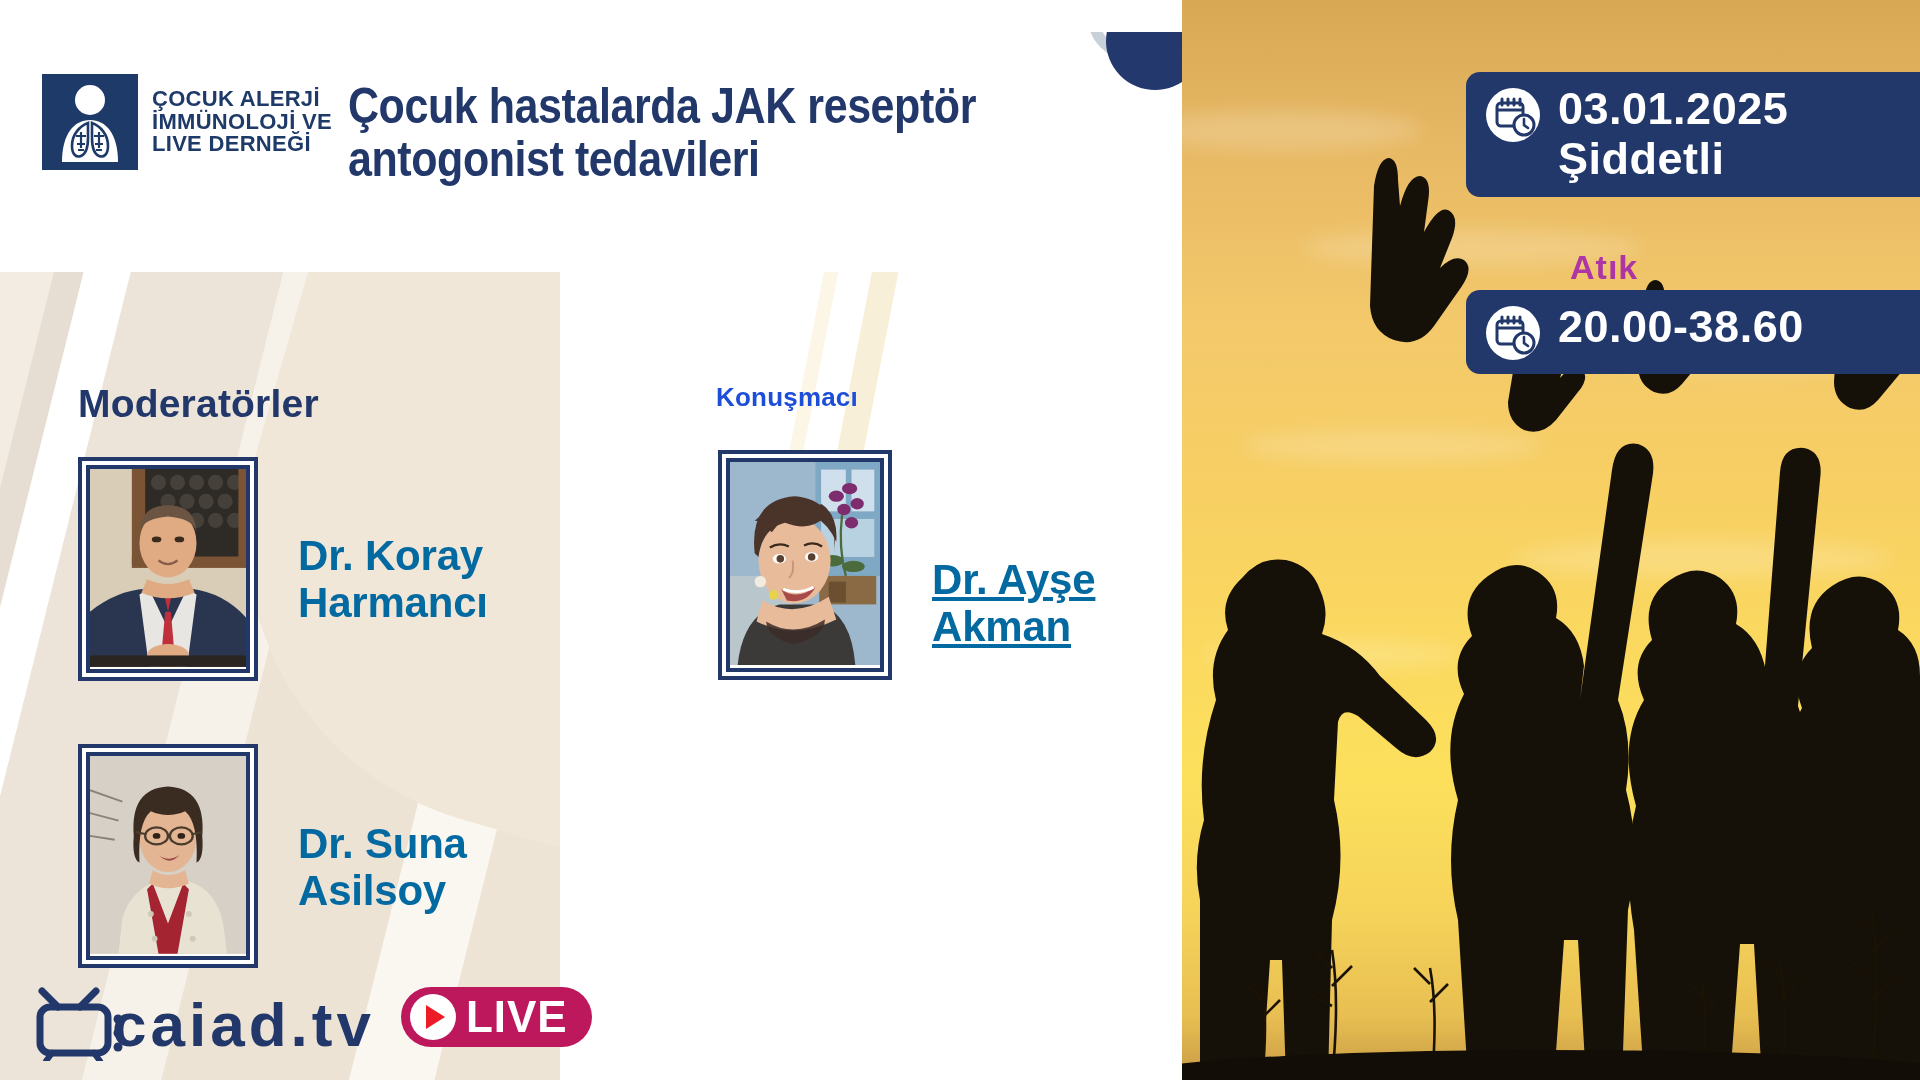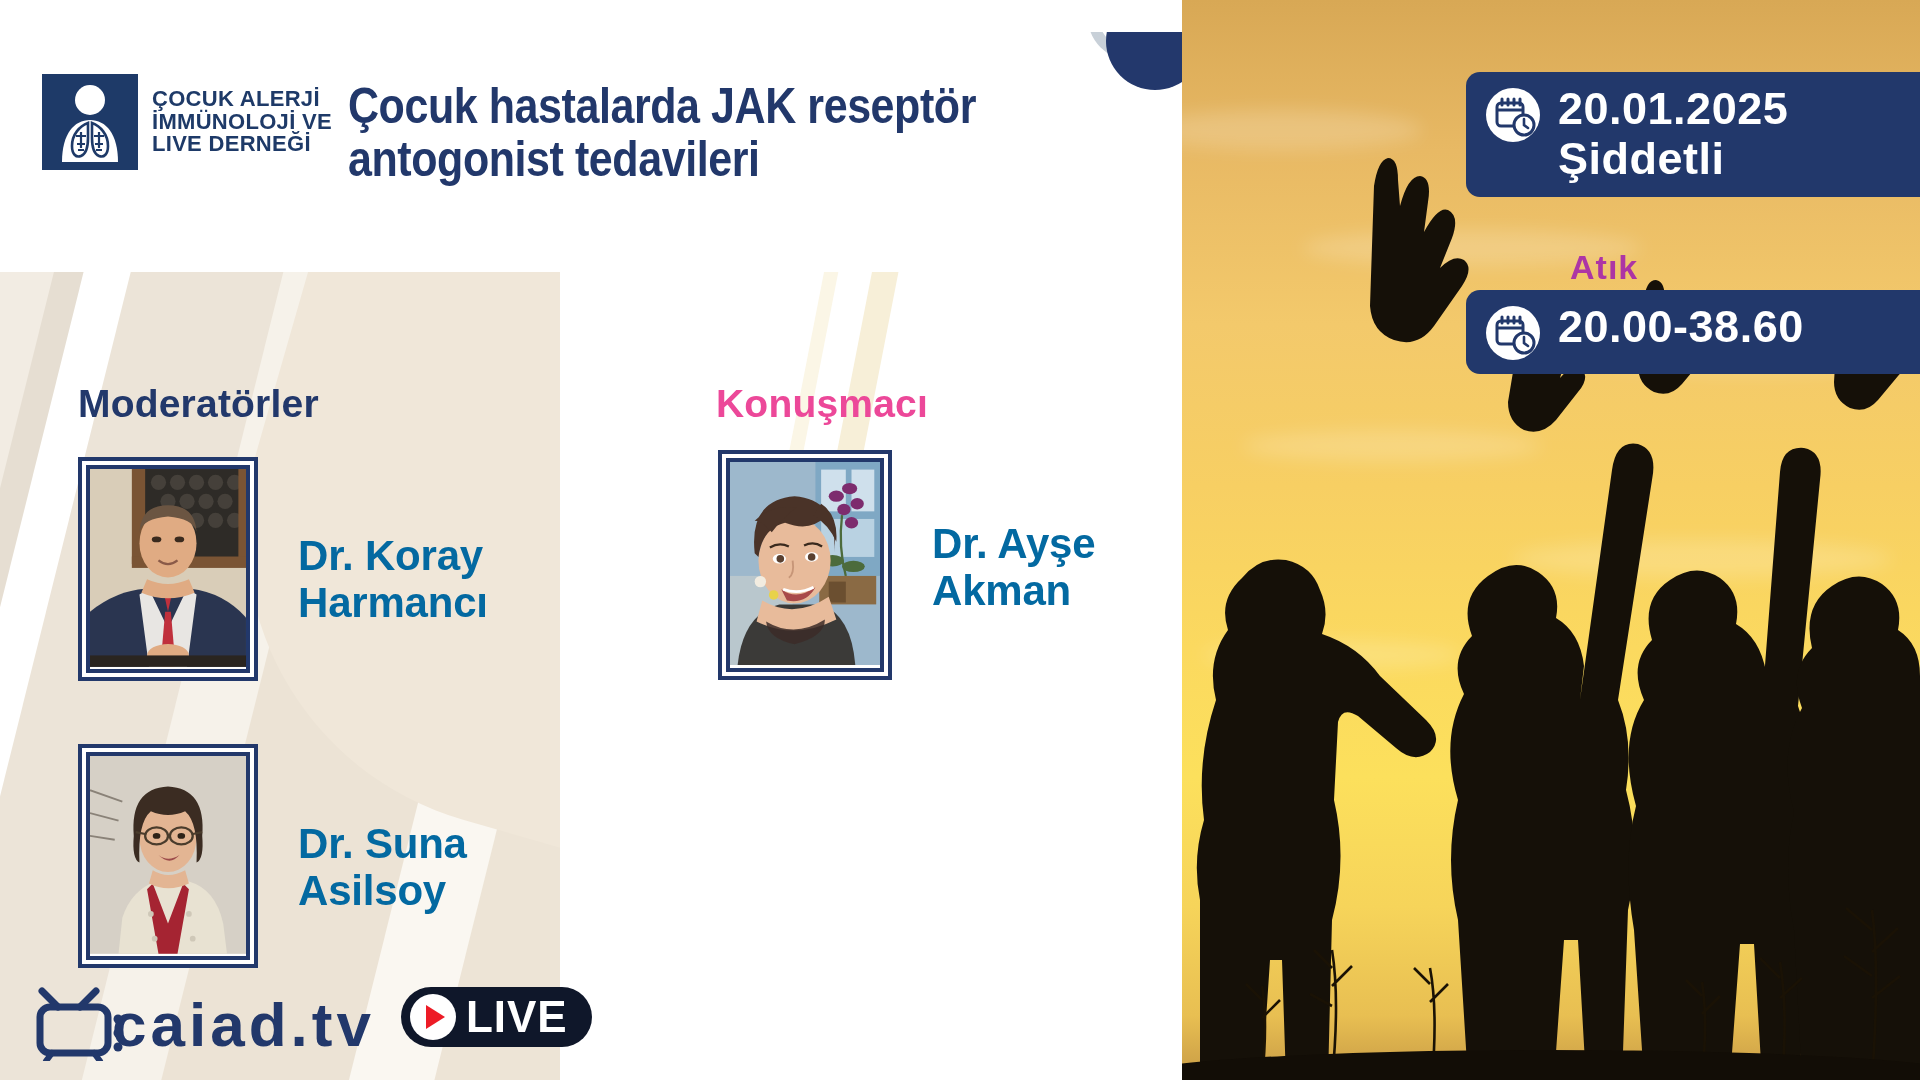--- a/index.html
+++ b/index.html
@@ -74,61 +74,61 @@
     border-radius:50%; border:11px solid #c8d0d8; z-index:25;
   }
 
   
   .h-moderators {
     position:absolute; left:78px; top:350px; z-index:30;
     color:#22386b; font-size:39px; font-weight:700; letter-spacing:0.2px;
   }
   .h-speaker {
     position:absolute; left:716px; top:350px; z-index:30;
-    color:#ec4899; font-size:39px; font-weight:700; letter-spacing:0.2px;
+    color:#1d4ed8; font-size:26px; font-weight:700; letter-spacing:0.2px;
   }
 
   
   .frame {
     position:absolute; z-index:30;
     border:4px solid #22386b; background:#ffffff; padding:4px;
   }
   .frame-inner { border:4px solid #22386b; width:100%; height:100%; overflow:hidden; position:relative; }
   .photo { position:absolute; inset:0; }
 
   #frame-koray { left:78px; top:425px; width:180px; height:224px; }
   #frame-suna  { left:78px; top:712px; width:180px; height:224px; }
   #frame-ayse  { left:718px; top:418px; width:174px; height:230px; }
 
   .name {
     position:absolute; z-index:30; color:#0369a1;
     font-size:42px; font-weight:700; line-height:1.12; letter-spacing:-0.2px;
   }
   #name-koray { left:298px; top:500px; }
   #name-suna  { left:298px; top:788px; }
-  #name-ayse  { left:932px; top:488px; }
+  #name-ayse  { left:932px; top:524px;text-decoration:underline; }
 
   
   .konu {
     position:absolute; left:596px; top:683px; width:600px; z-index:30;
     color:#27405f; font-size:28px; line-height:1.3; font-weight:400;
   }
   .konu b { font-weight:700; }
 
   
   .footer { position:absolute; left:36px; top:955px; display:flex; align-items:flex-start; gap:26px; z-index:40; }
   .tv-logo { display:flex; align-items:center; gap:2px; }
   .tv-icon { width:92px; height:74px; position:relative; flex:0 0 auto; }
   .tv-word {
     color:#22386b; font-size:62px; font-weight:700; letter-spacing:4px;
     margin-left:-18px; font-family:"Liberation Sans", sans-serif;
   }
   .live-badge {
     display:flex; align-items:center; gap:10px;
-    background:#0f172a; border-radius:40px; padding:7px 24px 7px 9px;
+    background:#be185d; border-radius:40px; padding:7px 24px 7px 9px;
   }
   .live-play {
     width:46px; height:46px; border-radius:50%; background:#ffffff;
     display:flex; align-items:center; justify-content:center; flex:0 0 auto;
   }
   .live-play::after {
     content:""; width:0; height:0; margin-left:5px;
     border-left:19px solid #ed1b26;
     border-top:12px solid transparent;
     border-bottom:12px solid transparent;
@@ -432,21 +432,21 @@
       <svg viewBox="0 0 54 54" width="54" height="54" aria-hidden="true">
         <circle cx="27" cy="27" r="27" fill="#ffffff"></circle>
         <rect x="11" y="15" width="26" height="23" rx="4" fill="none" stroke="#22386b" stroke-width="3"></rect>
         <path d="M11 22 H37" stroke="#22386b" stroke-width="3"></path>
         <path d="M16 11 V17 M22 11 V17 M28 11 V17 M34 11 V17" stroke="#22386b" stroke-width="3" stroke-linecap="round"></path>
         <circle cx="38" cy="37" r="10" fill="#ffffff" stroke="#22386b" stroke-width="3"></circle>
         <path d="M38 31 V37 L42 40" stroke="#22386b" stroke-width="2.6" stroke-linecap="round" fill="none"></path>
       </svg>
     </span>
     <span class="badge-txt">
-      <span>20.01.2025</span>
+      <span>03.01.2025</span>
       <span class="l2">Şiddetli</span>
     </span>
   </div>
 
   <div class="badge" id="badge-time">
     <span class="badge-ico">
       <svg viewBox="0 0 54 54" width="54" height="54" aria-hidden="true">
         <circle cx="27" cy="27" r="27" fill="#ffffff"></circle>
         <rect x="11" y="15" width="26" height="23" rx="4" fill="none" stroke="#22386b" stroke-width="3"></rect>
         <path d="M11 22 H37" stroke="#22386b" stroke-width="3"></path>

